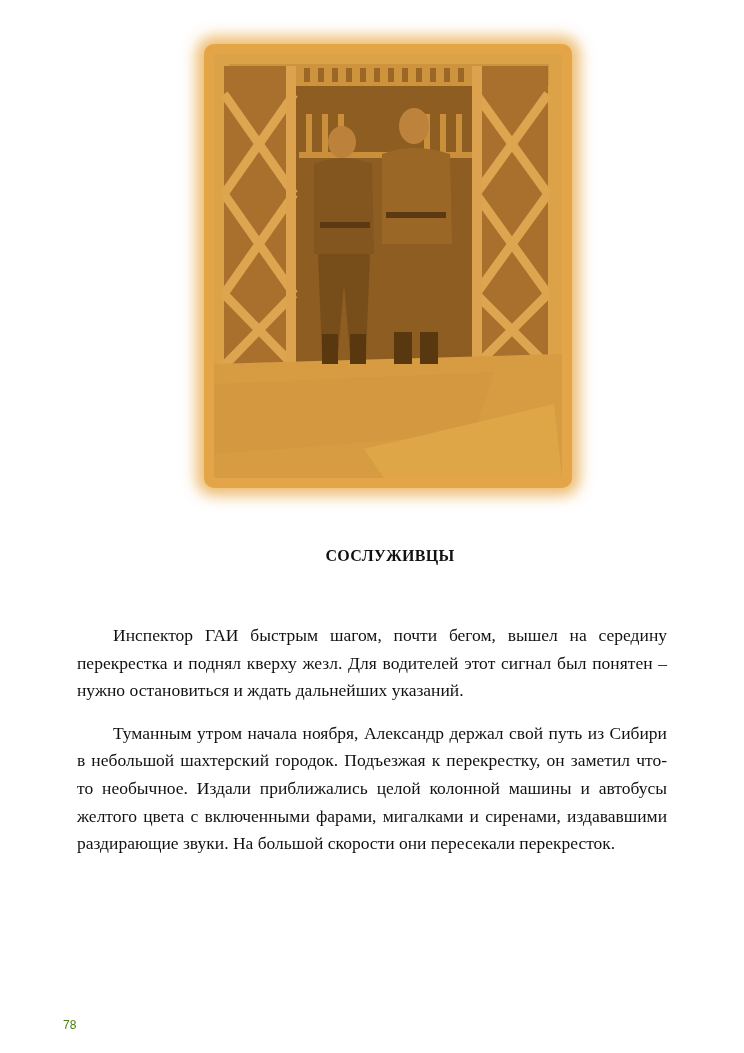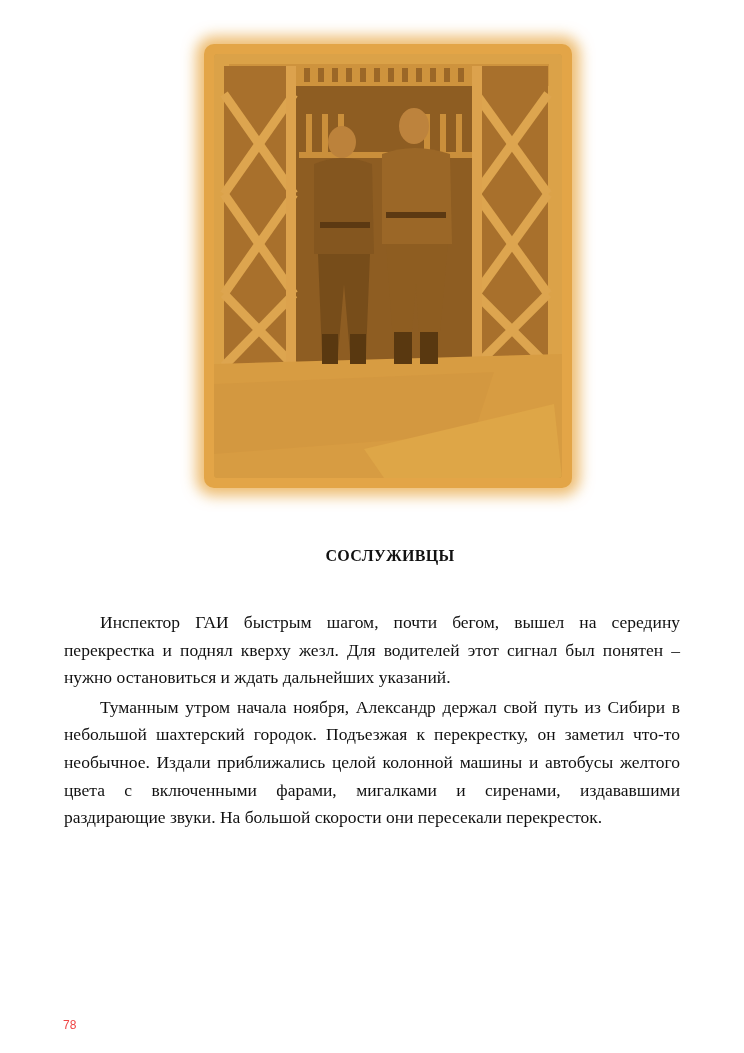--- a/index.html
+++ b/index.html
@@ -29,26 +29,26 @@
     font-weight: bold; font-size: 16px; color: #111;
     letter-spacing: 0.3px;
   }
 
   .body-text {
     position: absolute; left: 62px; width: 620px; top: 607px;
     font-family: "Liberation Serif", serif;
     font-size: 17.5px; line-height: 27.6px; color: #111;
     text-align: justify;
   }
-  .body-text p { margin: 2px; text-indent: 36px; }
+  .body-text p { margin: 15px; text-indent: 36px; }
 
   .page-number {
     position: absolute; left: 63px; top: 1018px;
     font-family: "Liberation Sans", sans-serif;
-    font-size: 12px; color: #ef4444;
+    font-size: 12px; color: #4d7c0f;
   }
 </style>
 </head>
 <body>
 
 <div class="photo-wrap">
   <div class="photo-glow"></div>
   <div class="photo-inner">
     <svg viewBox="0 0 348 424" preserveAspectRatio="none">
 

